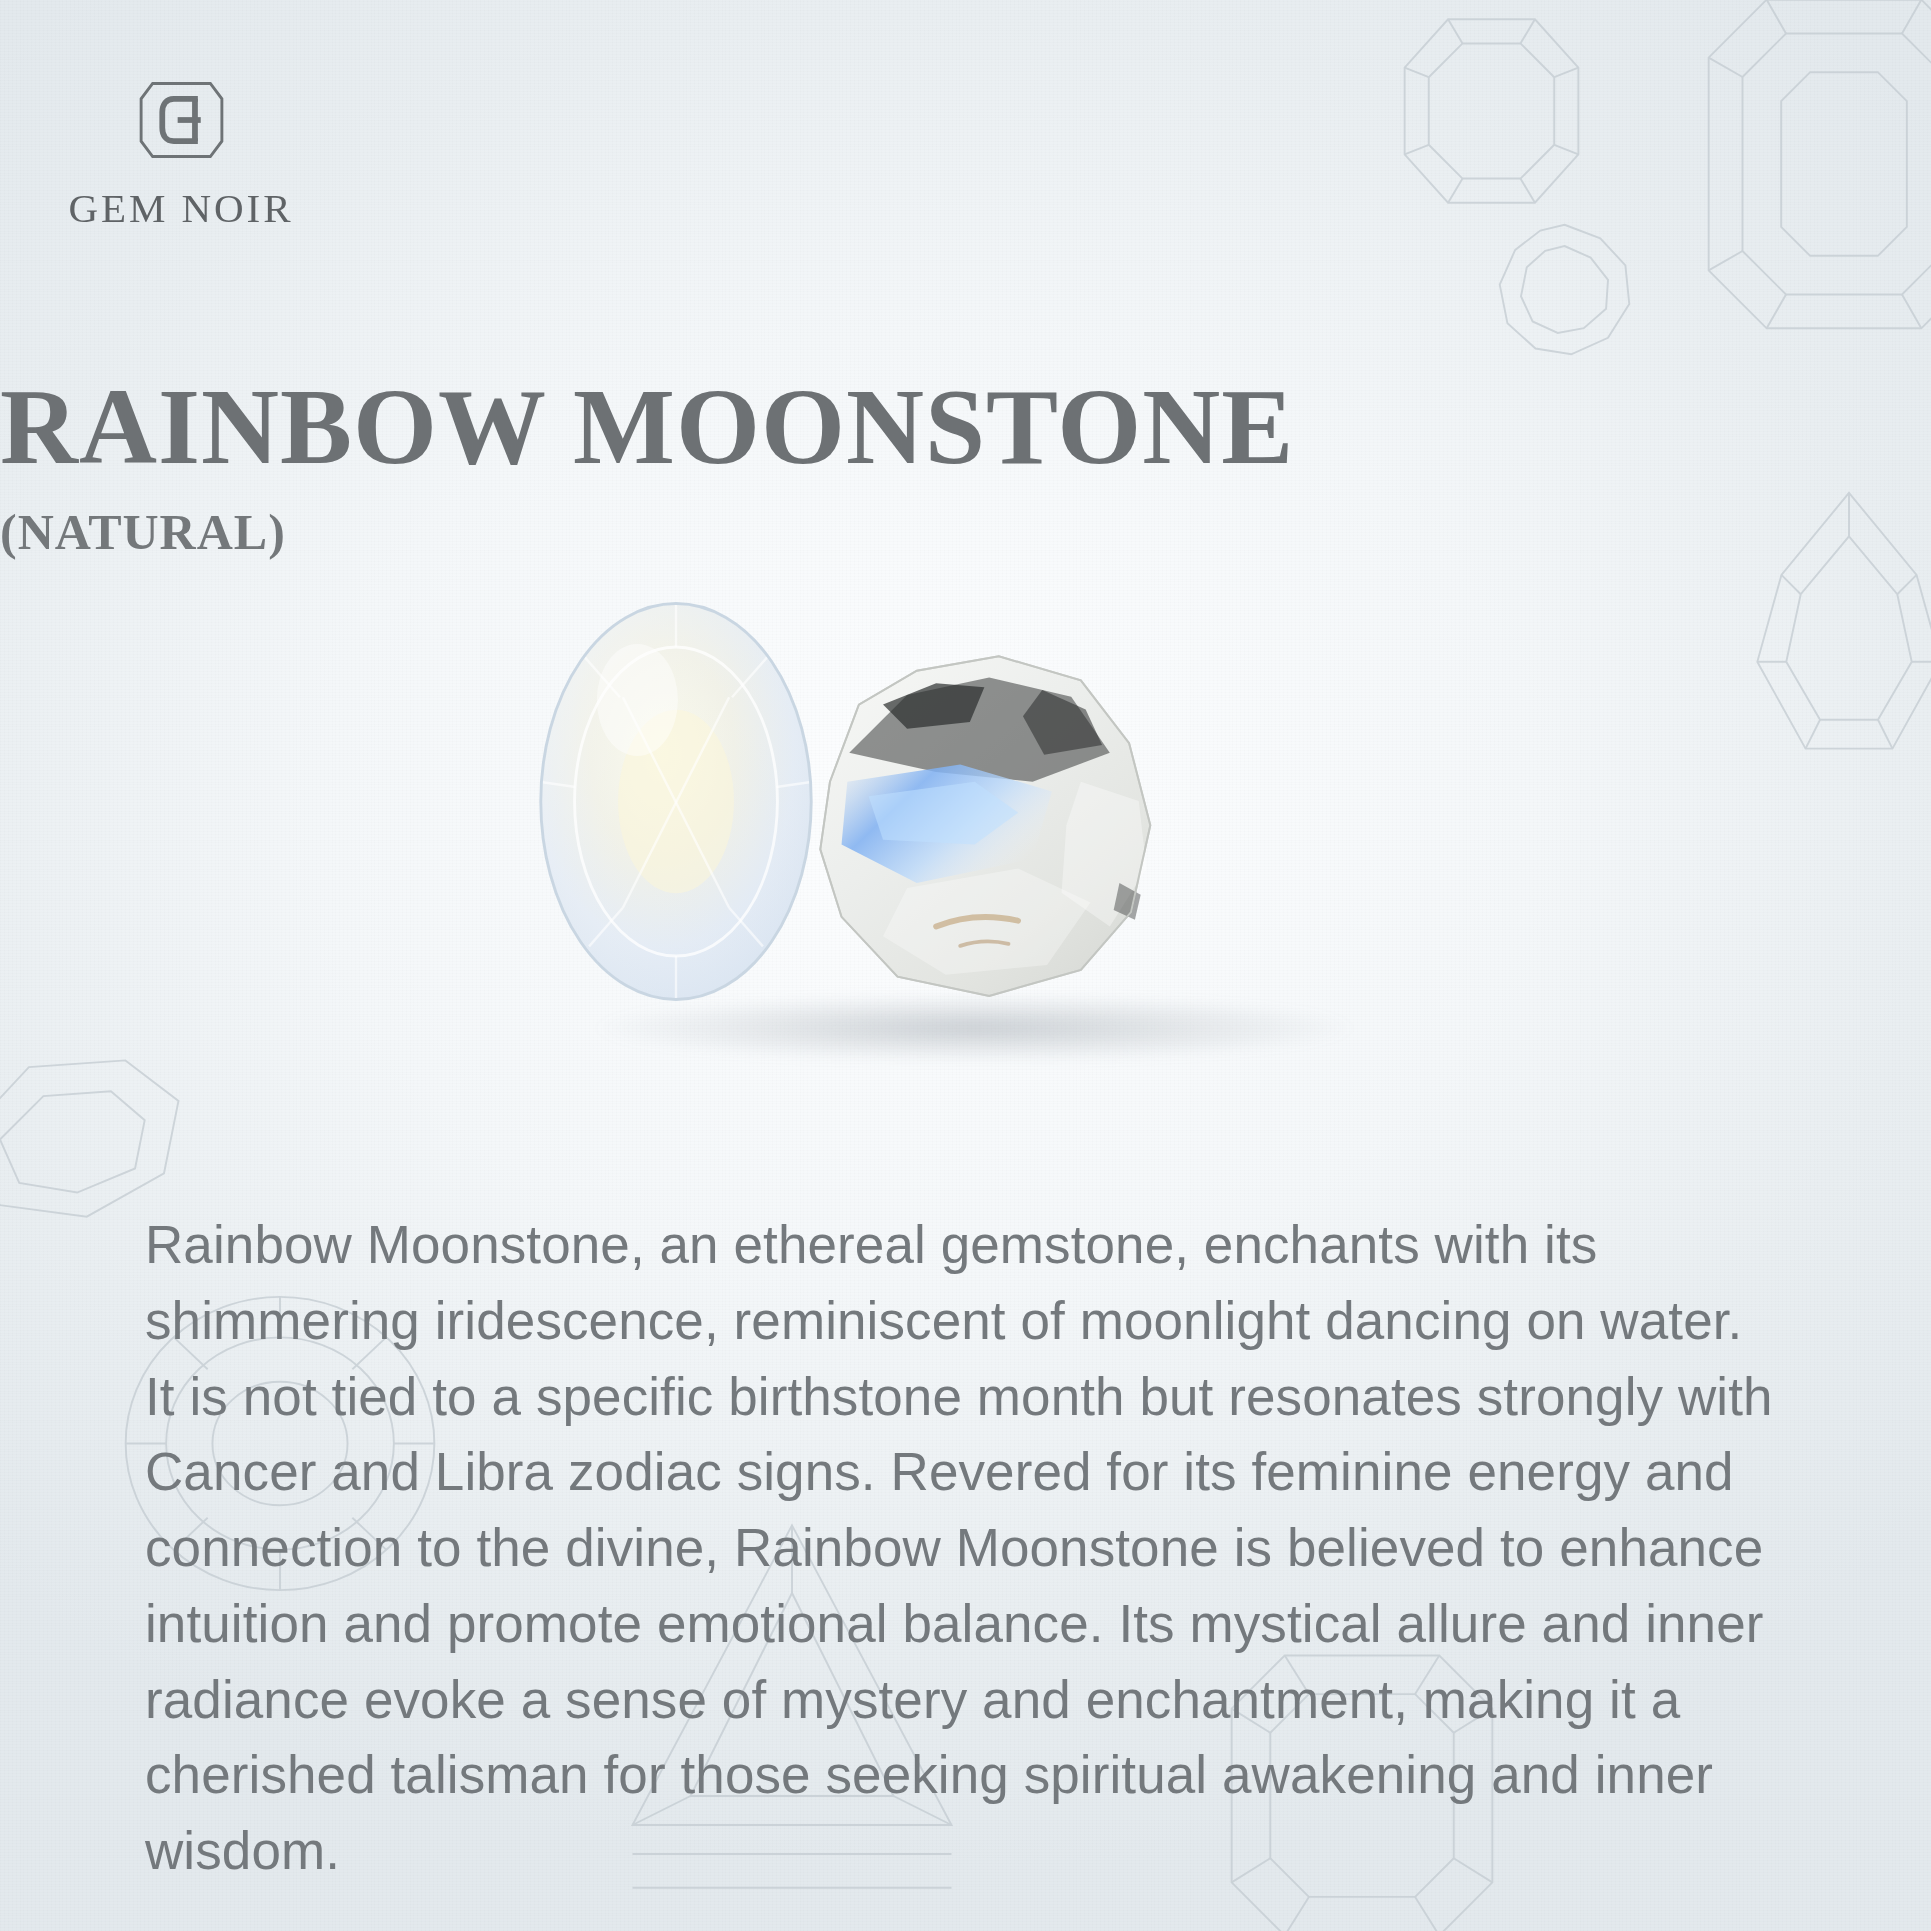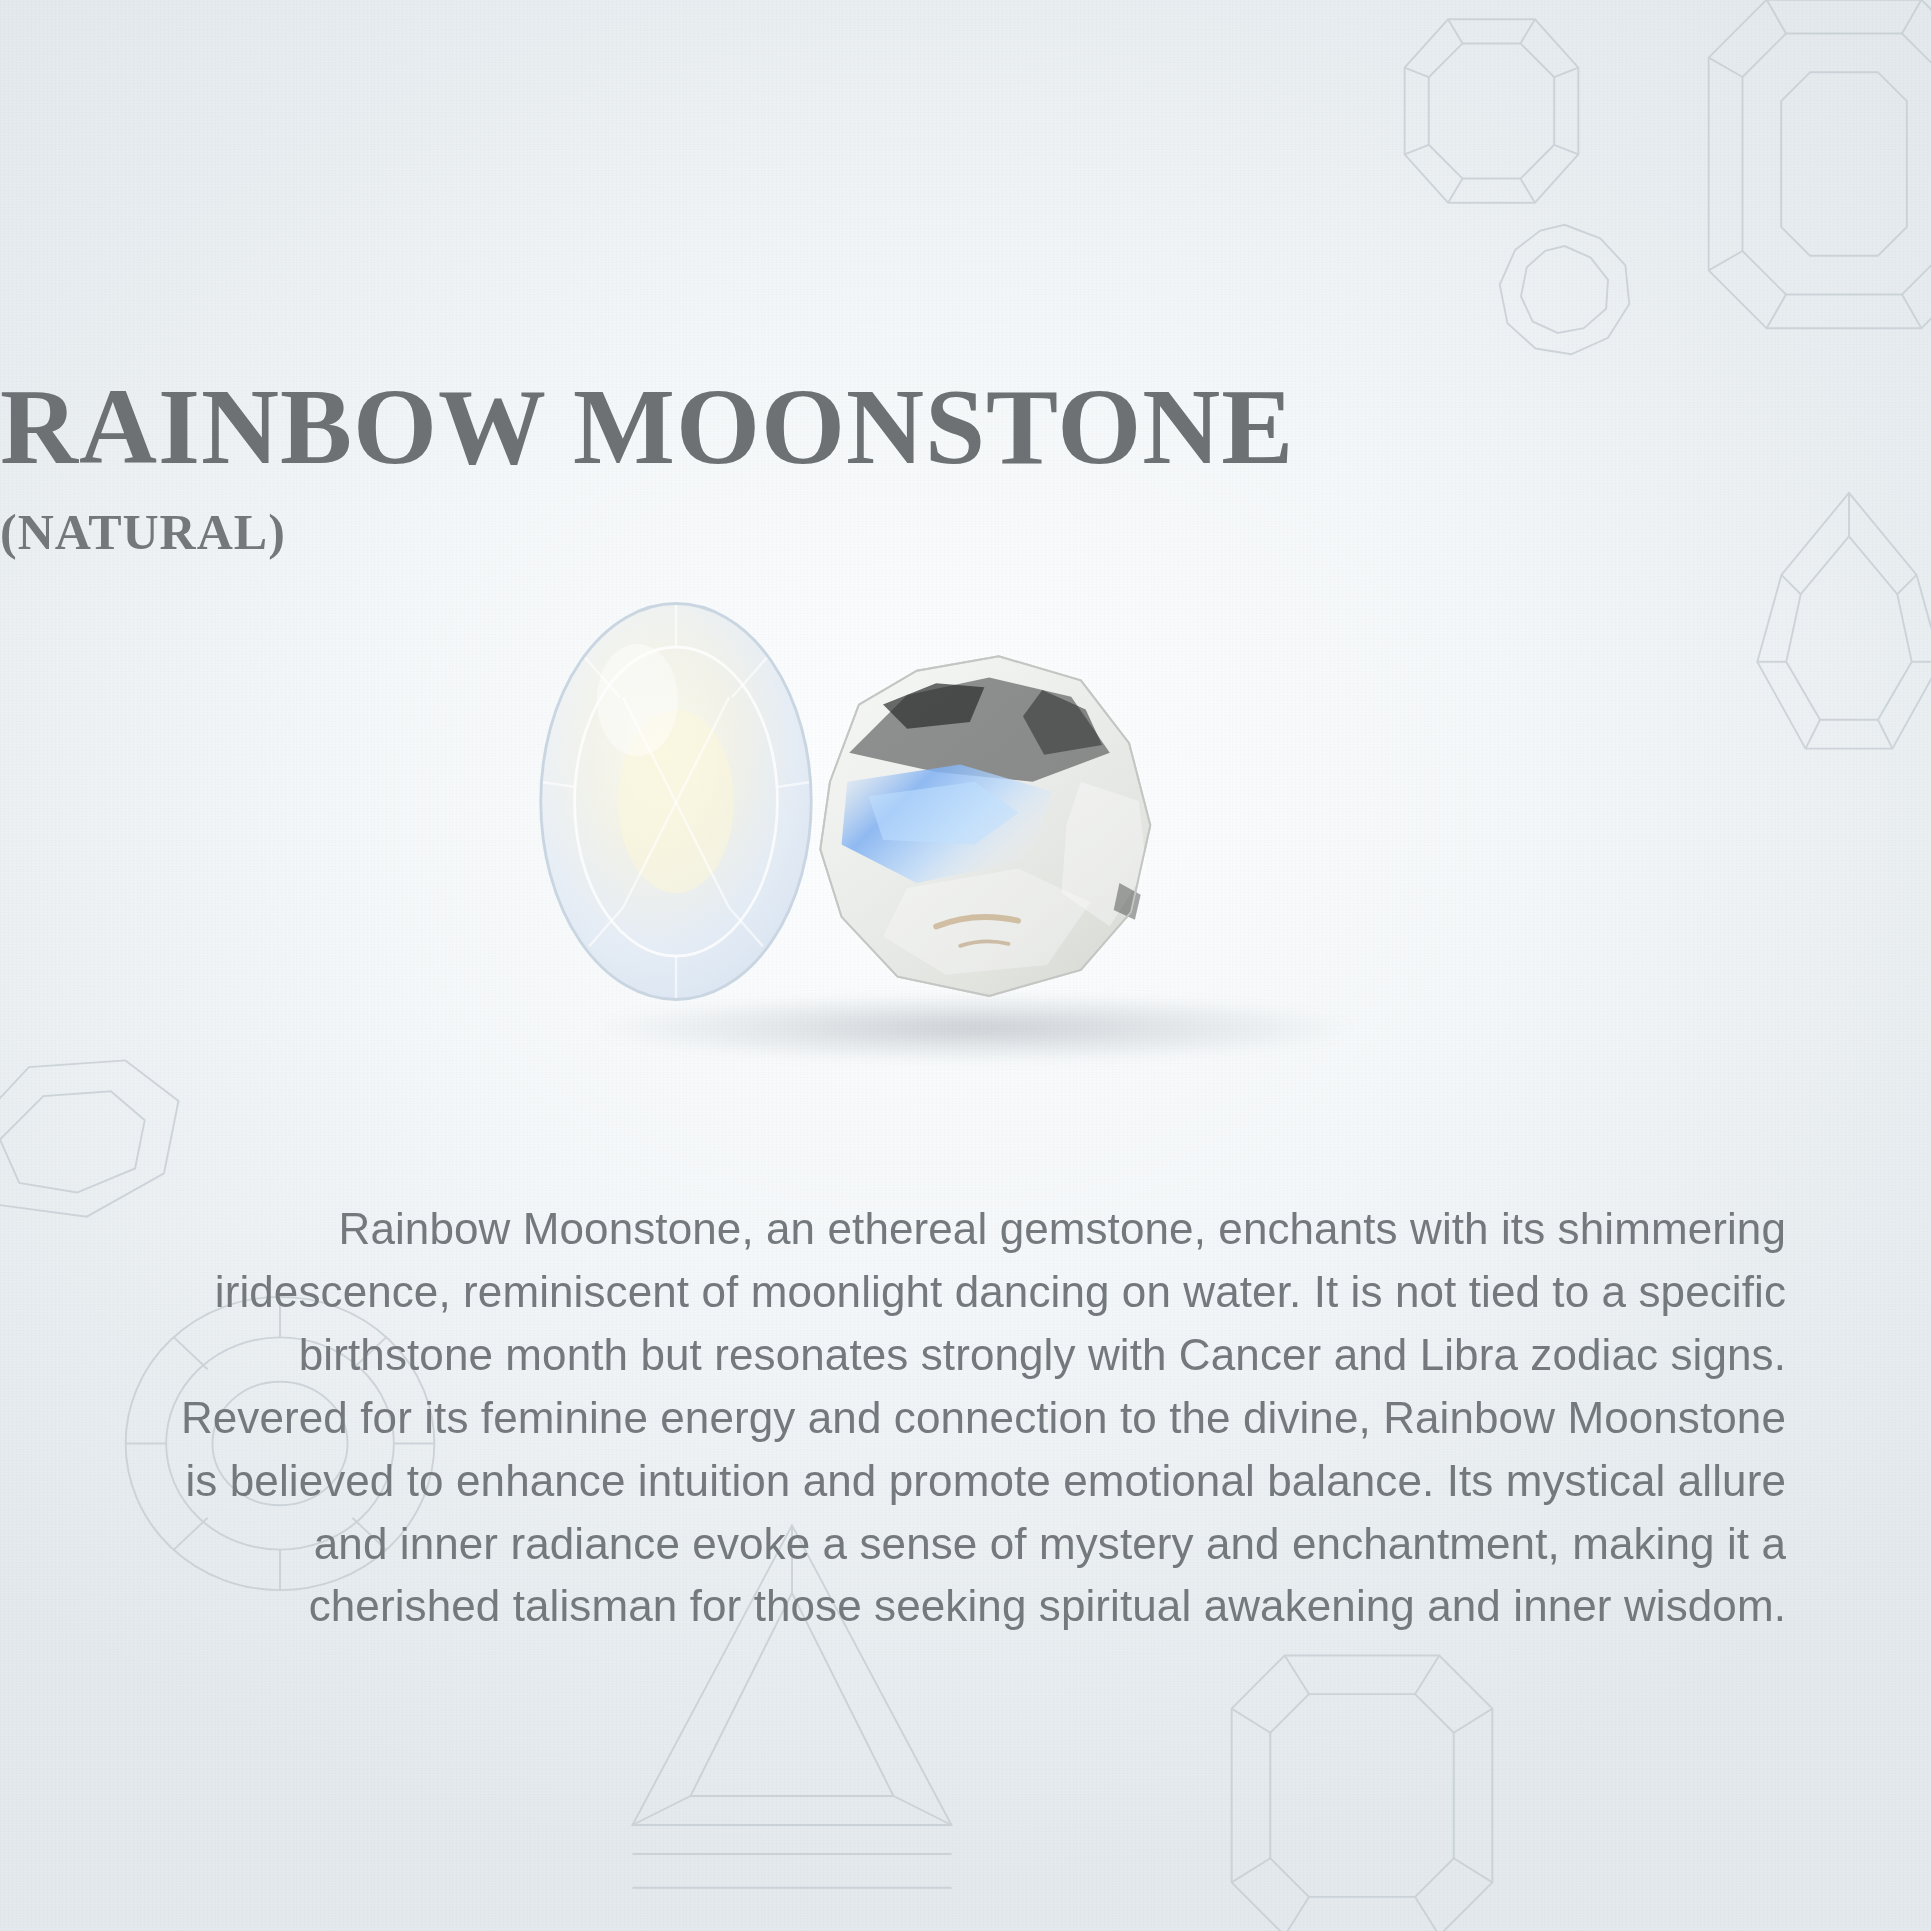--- a/index.html
+++ b/index.html
@@ -120,22 +120,22 @@
     width: 406px;
     height: 386px;
   }
 
   
   .description {
     position: absolute;
     top: 1154px;
     left: 145px;
     width: 1641px;
-    text-align: right;
-    font-size: 44px;
+    text-align: left;
+    font-size: 53px;
     line-height: 1.43;
     color: #74797d;
     letter-spacing: 0.1px;
   }
 </style>
 </head>
 <body>
 
 <div class="page">
 
@@ -222,20 +222,29 @@
         <line x1="230" y1="15" x2="205" y2="55"></line>
       <line x1="285" y1="70" x2="245" y2="95"></line>
         <line x1="285" y1="250" x2="245" y2="225"></line>
       <line x1="230" y1="305" x2="205" y2="265"></line>
         <line x1="70" y1="305" x2="95" y2="265"></line>
       <line x1="15" y1="250" x2="55" y2="225"></line>
         <line x1="15" y1="70" x2="55" y2="95"></line>
     </svg>
   </div>
 
+  <div class="brand">
+    <svg class="brand-mark" viewBox="0 0 96 104">
+      <polygon points="18,14 78,14 90,30 90,74 78,90 18,90 6,74 6,30" fill="none" stroke="#6e7376" stroke-width="3"></polygon>
+      <path d="M62,30 L40,30 C32,30 28,36 28,44 L28,60 C28,68 32,74 40,74 L62,74" fill="none" stroke="#6e7376" stroke-width="6" stroke-linecap="square"></path>
+      <path d="M62,30 L62,74" fill="none" stroke="#6e7376" stroke-width="6"></path>
+      <path d="M44,52 L68,52" fill="none" stroke="#6e7376" stroke-width="6"></path>
+    </svg>
+    <div class="brand-name">GEM NOIR</div>
+  </div>
 
   <div class="title-block">
     <h1 class="title">RAINBOW MOONSTONE</h1>
     <div class="subtitle">(NATURAL)</div>
   </div>
 
   <div class="gem-stage">
     <div class="gem-shadow"></div>
 
     <svg class="faceted" viewBox="0 0 300 440">

